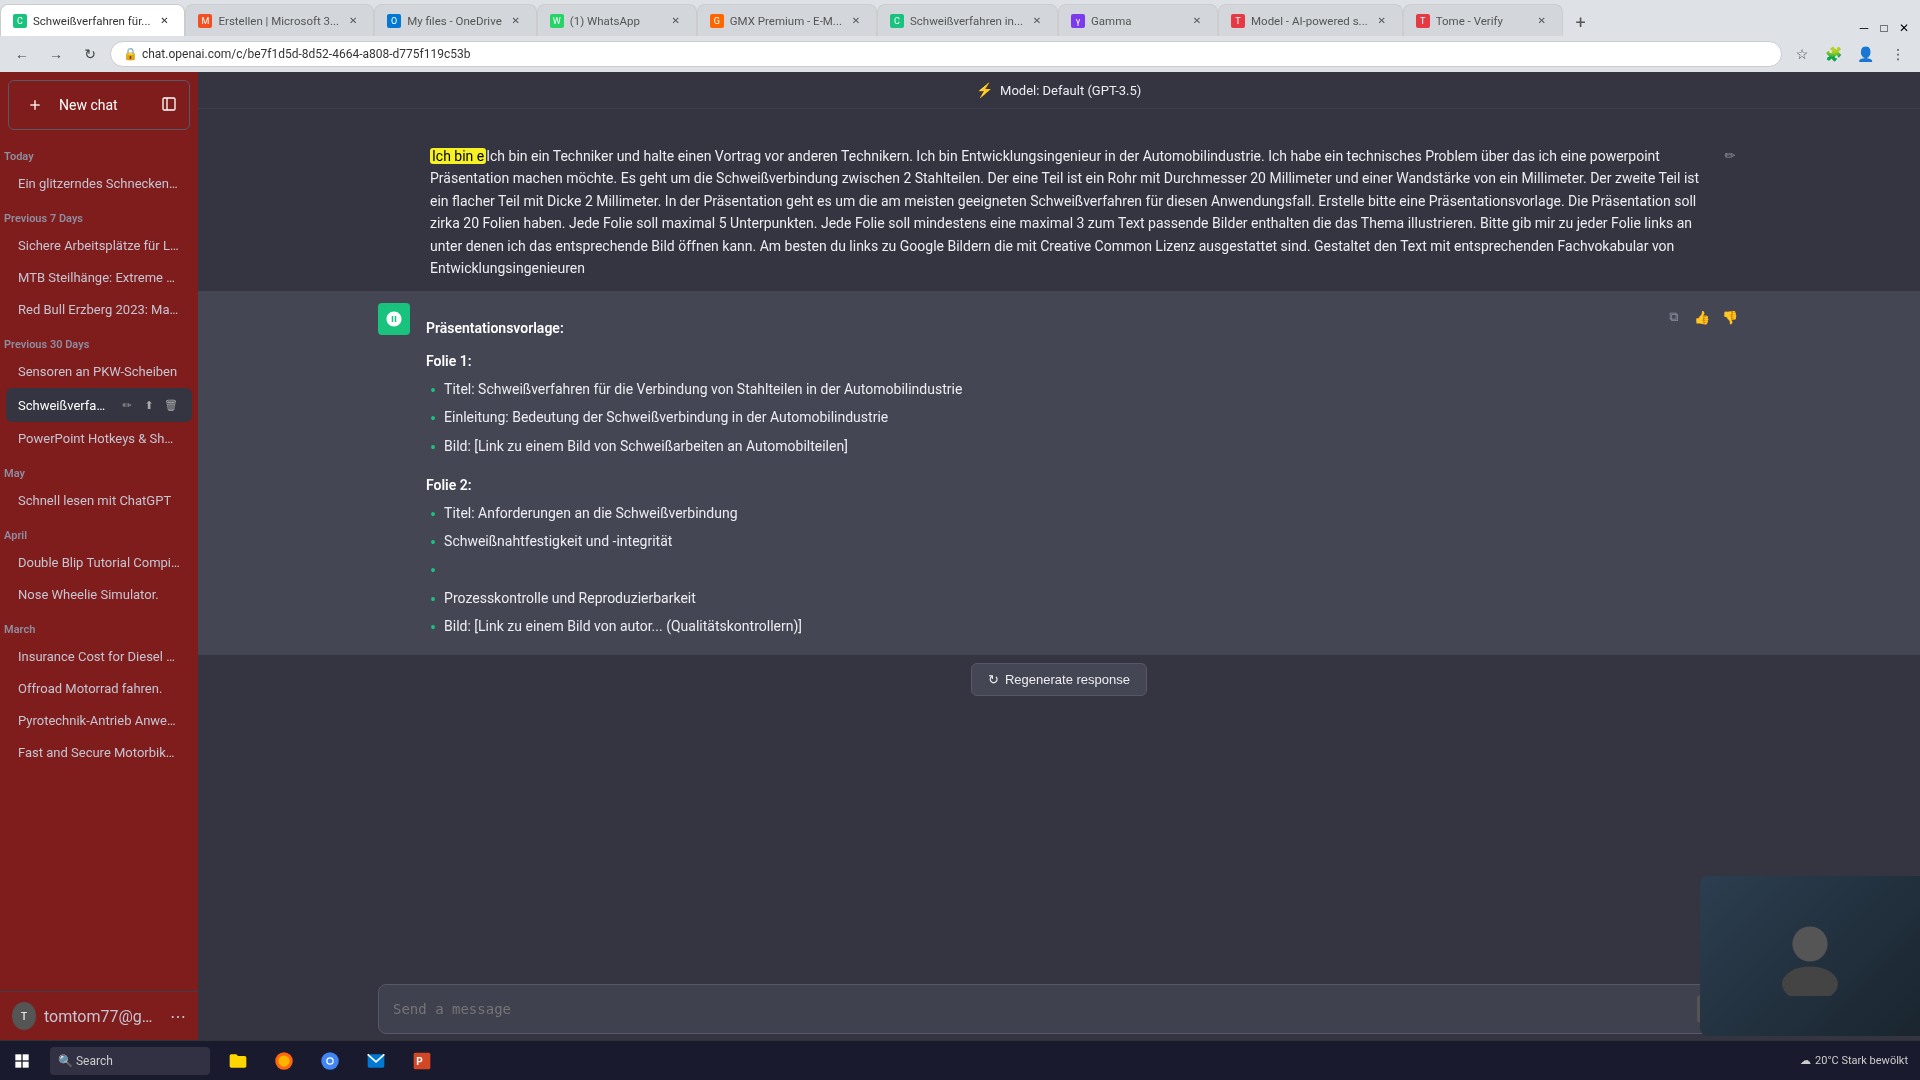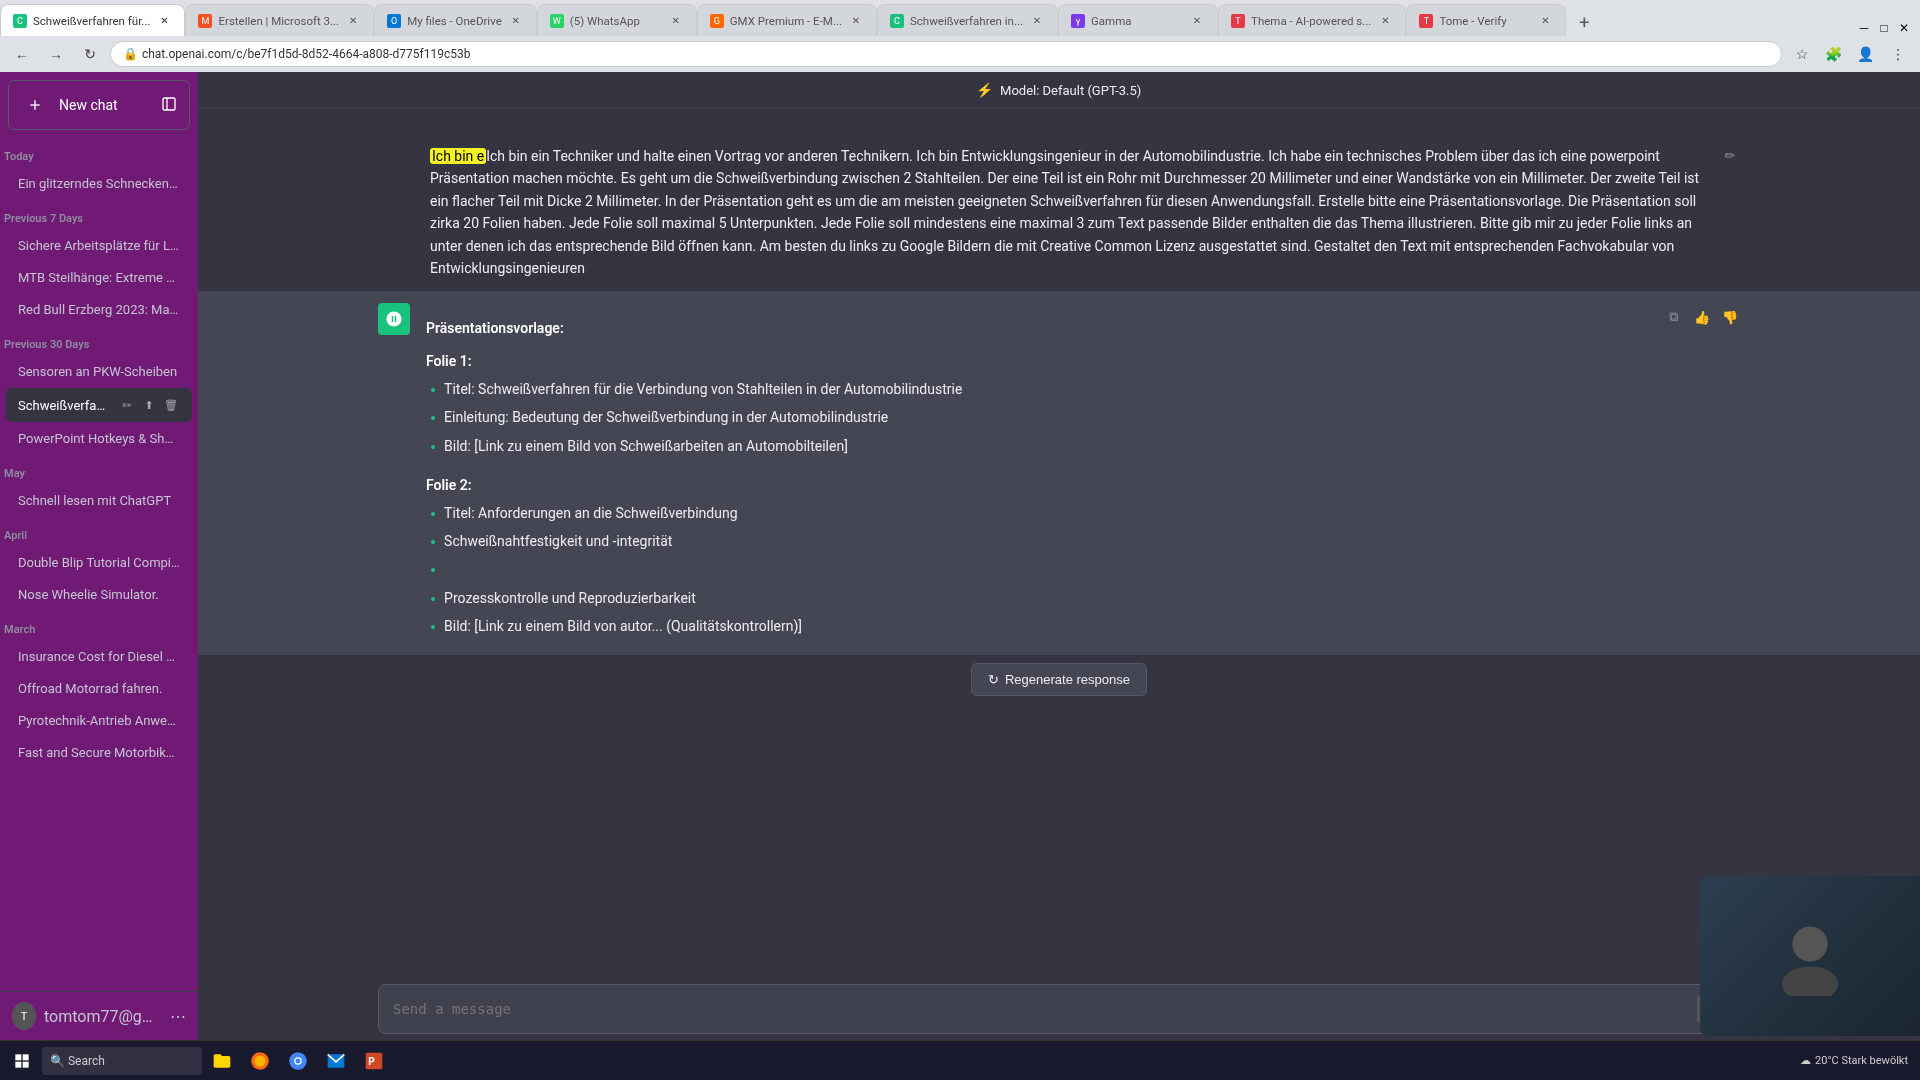--- a/index.html
+++ b/index.html
@@ -18,21 +18,21 @@
     .address-bar-row { display: flex; align-items: center; height: 36px; padding: 0 8px; gap: 6px; }
     .nav-btn { width: 28px; height: 28px; border-radius: 50%; display: flex; align-items: center; justify-content: center; font-size: 14px; color: #444; cursor: pointer; }
     .address-bar { flex: 1; height: 26px; background: #fff; border-radius: 13px; display: flex; align-items: center; padding: 0 12px; font-size: 12px; color: #333; border: 1px solid #ccc; }
     .browser-icons { display: flex; align-items: center; gap: 4px; }
     .browser-icon-btn { width: 28px; height: 28px; border-radius: 50%; display: flex; align-items: center; justify-content: center; font-size: 14px; color: #444; cursor: pointer; }
 
     
     .app { display: flex; flex: 1; overflow: hidden; }
 
     
-    .sidebar { width: 198px; background: #701a75; color: #fff; display: flex; flex-direction: column; flex-shrink: 0; overflow: hidden; }
+    .sidebar { width: 198px; background: #7f1d1d; color: #fff; display: flex; flex-direction: column; flex-shrink: 0; overflow: hidden; }
     .new-chat-btn { display: flex; align-items: center; gap: 10px; margin: 8px; padding: 10px 12px; border: 1px solid #565869; border-radius: 6px; cursor: pointer; font-size: 14px; color: #fff; }
     .sidebar-icon-area { display: flex; align-items: center; justify-content: center; width: 28px; height: 28px; }
     .sidebar-sections { flex: 1; overflow-y: auto; padding: 0 0 8px 0; }
     .sidebar-sections::-webkit-scrollbar { width: 4px; }
     .sidebar-sections::-webkit-scrollbar-thumb { background: #444; border-radius: 2px; }
     .section-label { font-size: 11px; color: #8e8ea0; padding: 12px 12px 4px 4px; font-weight: 600; text-transform: none; }
     .sidebar-item { display: flex; align-items: center; padding: 8px 12px; font-size: 13px; color: #c5c5d2; cursor: pointer; border-radius: 6px; margin: 1px 6px; gap: 8px; position: relative; }
     .sidebar-item.active { background: #343541; color: #fff; }
     .sidebar-item-text { flex: 1; overflow: hidden; text-overflow: ellipsis; white-space: nowrap; }
     .sidebar-item-actions { display: none; gap: 4px; }
@@ -73,21 +73,21 @@
 
     .input-area { padding: 12px 180px 6px; background: #343541; }
     .input-box { background: #40414f; border: 1px solid #565869; border-radius: 8px; display: flex; align-items: center; padding: 10px 14px; gap: 10px; }
     .chat-input { flex: 1; background: transparent; border: none; outline: none; color: #ececf1; font-size: 14px; resize: none; }
     .send-btn { width: 28px; height: 28px; background: #19c37d; border-radius: 4px; display: flex; align-items: center; justify-content: center; cursor: pointer; font-size: 14px; color: #fff; }
     .send-btn.disabled { background: #555; cursor: default; }
     .disclaimer { text-align: center; font-size: 11px; color: #8e8ea0; padding: 6px; }
     .disclaimer a { color: #8e8ea0; text-decoration: underline; cursor: pointer; }
 
     
-    .taskbar { height: 40px; background: #1a1a2e; display: flex; align-items: center; padding: 0 4px; gap: 2px; border-top: 1px solid #333; flex-shrink: 0; }
+    .taskbar { height: 40px; background: #1a1a2e; display: flex; align-items: center; padding: 0 4px; gap: 10px; border-top: 1px solid #333; flex-shrink: 0; }
     .taskbar-start { width: 36px; height: 36px; display: flex; align-items: center; justify-content: center; color: #fff; font-size: 16px; cursor: pointer; }
     .taskbar-search { background: rgba(255,255,255,0.1); border-radius: 4px; display: flex; align-items: center; padding: 0 8px; height: 28px; color: #ccc; font-size: 12px; min-width: 160px; }
     .taskbar-app { width: 36px; height: 36px; display: flex; align-items: center; justify-content: center; cursor: pointer; border-radius: 4px; }
     .taskbar-spacer { flex: 1; }
     .taskbar-sys { display: flex; align-items: center; gap: 6px; padding: 0 8px; }
     .taskbar-sys-item { font-size: 11px; color: #ccc; display: flex; align-items: center; gap: 4px; }
 
     
     .video-overlay { position: fixed; bottom: 44px; right: 0; width: 220px; height: 160px; background: #1a1a2e; border-radius: 8px 0 0 8px; overflow: hidden; display: flex; align-items: center; justify-content: center; }
     .video-person { width: 100%; height: 100%; background: linear-gradient(135deg, #2c3e50, #1a252f); display: flex; align-items: center; justify-content: center; color: #aaa; font-size: 12px; }
@@ -119,41 +119,41 @@
       <span class="tab-label">Erstellen | Microsoft 3...</span>
       <span class="tab-close">✕</span>
     </div>
     <div class="tab inactive">
       <div class="tab-favicon fav-onedrive" style="width:14px;height:14px;border-radius:2px;font-size:9px;display:flex;align-items:center;justify-content:center;color:#fff;">O</div>
       <span class="tab-label">My files - OneDrive</span>
       <span class="tab-close">✕</span>
     </div>
     <div class="tab inactive">
       <div class="tab-favicon fav-wa" style="width:14px;height:14px;border-radius:2px;font-size:9px;display:flex;align-items:center;justify-content:center;color:#fff;">W</div>
-      <span class="tab-label">(5) WhatsApp</span>
+      <span class="tab-label">(1) WhatsApp</span>
       <span class="tab-close">✕</span>
     </div>
     <div class="tab inactive">
       <div class="tab-favicon fav-gmx" style="width:14px;height:14px;border-radius:2px;font-size:9px;display:flex;align-items:center;justify-content:center;color:#fff;">G</div>
       <span class="tab-label">GMX Premium - E-M...</span>
       <span class="tab-close">✕</span>
     </div>
     <div class="tab inactive">
       <div class="tab-favicon fav-gpt2" style="width:14px;height:14px;border-radius:2px;font-size:9px;display:flex;align-items:center;justify-content:center;color:#fff;">C</div>
       <span class="tab-label">Schweißverfahren in...</span>
       <span class="tab-close">✕</span>
     </div>
     <div class="tab inactive">
       <div class="tab-favicon fav-gamma" style="width:14px;height:14px;border-radius:2px;font-size:9px;display:flex;align-items:center;justify-content:center;color:#fff;">γ</div>
       <span class="tab-label">Gamma</span>
       <span class="tab-close">✕</span>
     </div>
     <div class="tab inactive">
       <div class="tab-favicon fav-tome" style="width:14px;height:14px;border-radius:2px;font-size:9px;display:flex;align-items:center;justify-content:center;color:#fff;">T</div>
-      <span class="tab-label">Thema - AI-powered s...</span>
+      <span class="tab-label">Model - AI-powered s...</span>
       <span class="tab-close">✕</span>
     </div>
     <div class="tab inactive">
       <div class="tab-favicon fav-tome2" style="width:14px;height:14px;border-radius:2px;font-size:9px;display:flex;align-items:center;justify-content:center;color:#fff;">T</div>
       <span class="tab-label">Tome - Verify</span>
       <span class="tab-close">✕</span>
     </div>
     <div class="new-tab-btn">+</div>
     <div style="flex:1;"></div>
     <div style="display:flex;align-items:center;gap:4px;padding-right:8px;">

